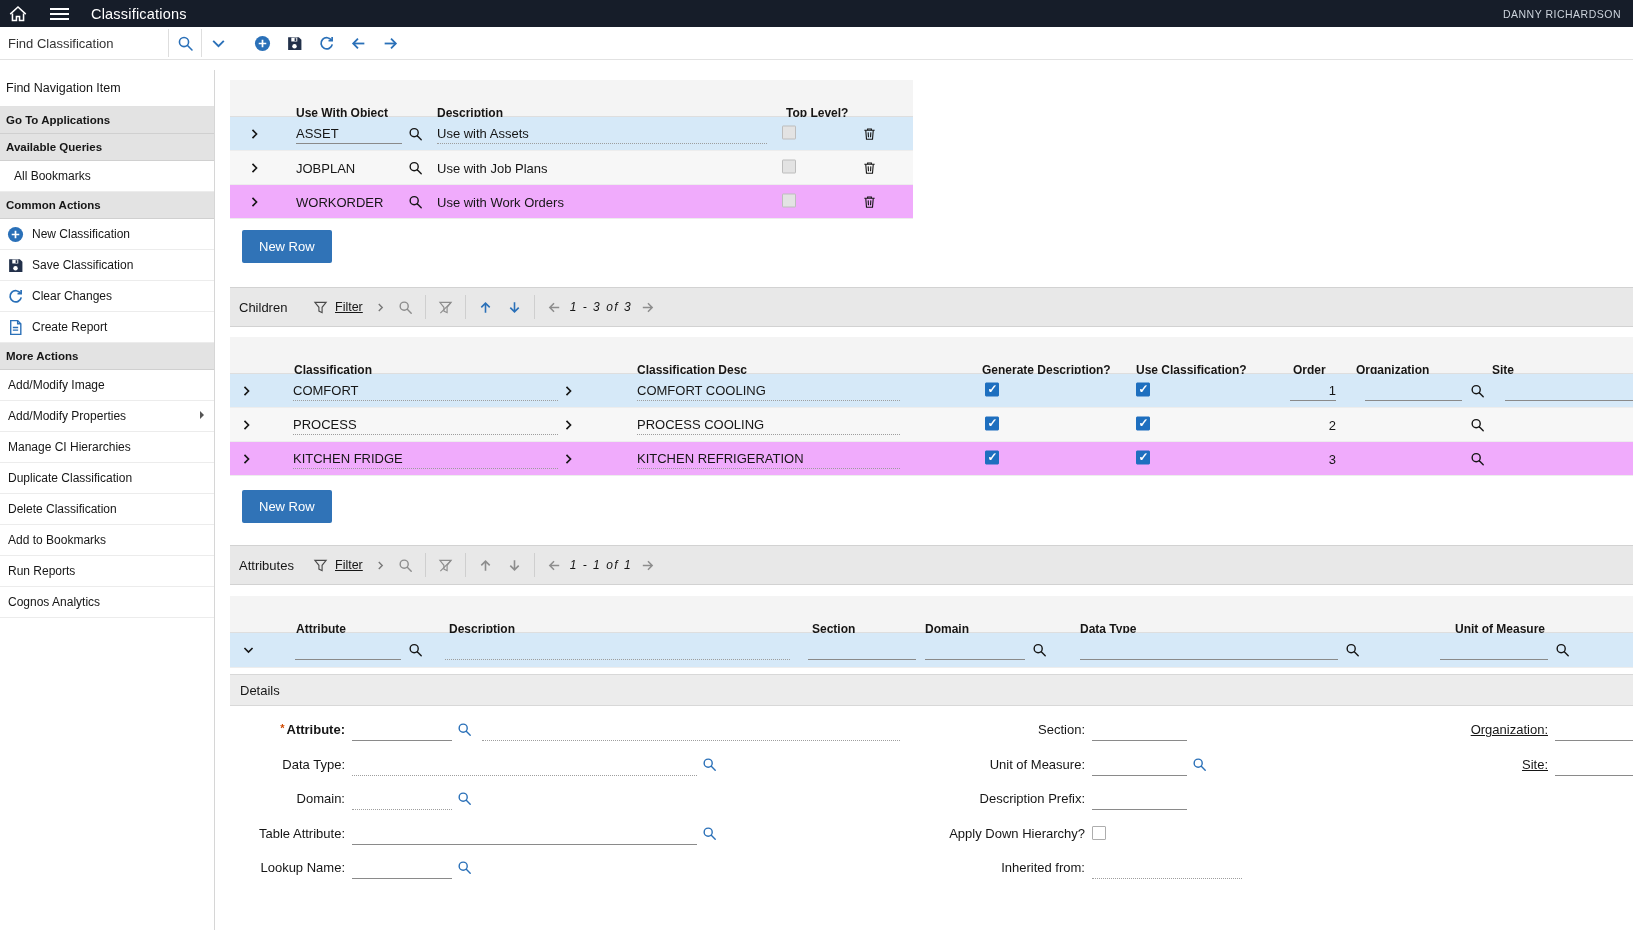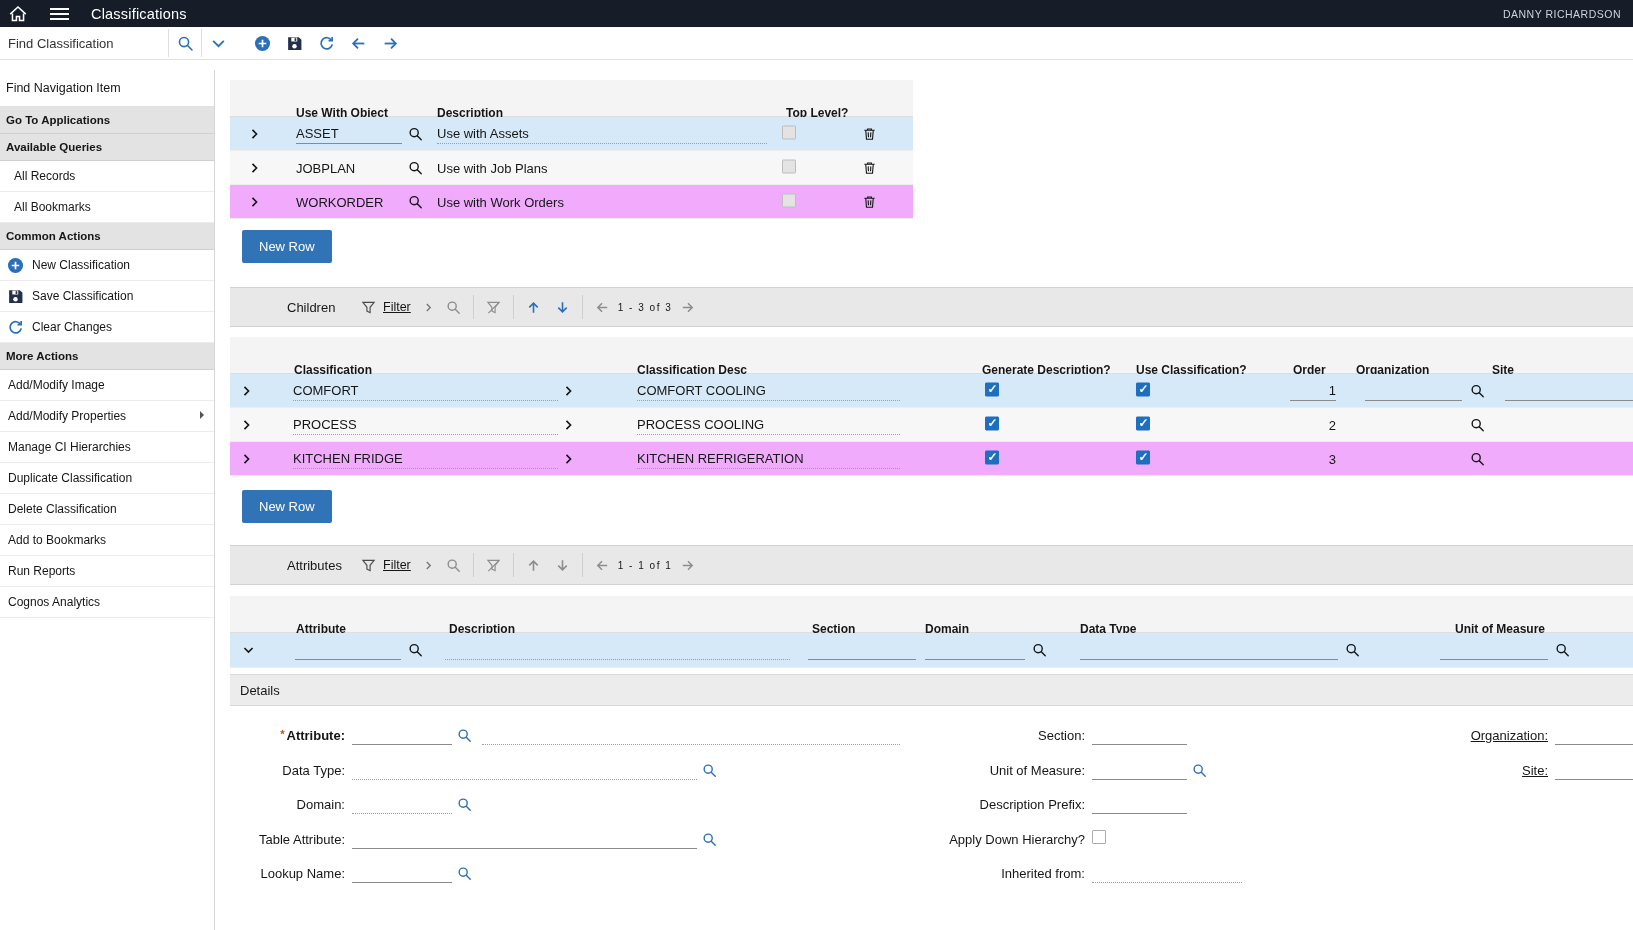--- a/index.html
+++ b/index.html
@@ -59,37 +59,37 @@
 
   .cbx { width:14px; height:14px; border:1px solid #adadad; background:#fff; display:inline-block; position:relative; border-radius:1px; cursor:pointer; }
   .cbx.disabled { background:#e3e3e3; border-color:#bdbdbd; }
   .cbx.checked { background:#1e6fbf; border-color:#1e6fbf; }
   .cbx.checked::after { content:"✓"; color:#fff; position:absolute; left:1.5px; top:-2px; font-size:12px; font-weight:bold; }
 
   .uw-table { position:absolute; left:15px; top:10px; width:683px; }
   .new-row-btn { position:absolute; left:27px; background:#3073b7; color:#fff; font-size:13px; border:none; padding:9px 17px; border-radius:2px; cursor:pointer; font-family:inherit; }
 
   
-  .bar { position:absolute; left:15px; right:0; height:40px; background:#e8e8e8; border-top:1px solid #d2d2d2; border-bottom:1px solid #d2d2d2; display:flex; align-items:center;padding-left:48px; }
+  .bar { position:absolute; left:15px; right:0; height:40px; background:#e8e8e8; border-top:1px solid #d2d2d2; border-bottom:1px solid #d2d2d2; display:flex; align-items:center; }
   .bar-title { font-size:13px; margin-left:9px; width:74px; }
   .bicon { display:flex; align-items:center; justify-content:center; cursor:pointer; }
   .bicon svg { width:15px; height:15px; }
   .filter-link { font-size:12.5px; color:#161616; text-decoration:underline; margin-left:7px; cursor:pointer; }
   .chev-sm { margin-left:12px; color:#777; display:flex; }
   .chev-sm svg { width:11px; height:11px; }
   .bar-sep { width:1px; height:24px; background:#cfcfcf; margin:0 12px; }
   .ml12 { margin-left:12px; } .ml14 { margin-left:14px; }
-  .bar-range { font-size:10px; letter-spacing:1.5px; margin:0 8px; color:#161616; }
+  .bar-range { font-size:12px; letter-spacing:1.5px; margin:0 8px; color:#161616;font-style:italic; }
 
   .ch-table { position:absolute; left:15px; right:0; top:267px; }
   .at-table { position:absolute; left:15px; right:0; top:526px; }
 
   
   .details-bar { position:absolute; left:15px; right:0; top:604px; height:32px; background:#ececec; border:1px solid #d8d8d8; border-left:none; border-right:none; display:flex; align-items:center; padding-left:10px; font-size:13px; }
-  .form-row { position:absolute; height:26px; display:flex; align-items:center; }
+  .form-row { position:absolute; height:26px; display:flex; }
   .flabel { text-align:right; font-size:13px; color:#161616; white-space:nowrap; flex:none; }
   .c1 .flabel { width:115px; } .c2 .flabel { width:160px; } .c3 .flabel { width:133px;text-decoration:underline; }
   .ffld { height:19px; margin-left:7px; flex:none; }
   .ffld.solid { border-bottom:1px solid #8a8a8a; }
   .ffld.dotted { border-bottom:1px dotted #9e9e9e; }
   .fsearch { margin-left:5px; color:#2a70b8; display:flex; cursor:pointer; }
   .fsearch svg { width:15px; height:15px; }
   .req { color:#d04a02; font-size:11px; margin-right:2px; vertical-align:top; }
   .blbl { font-weight:bold; }
 </style>
@@ -162,23 +162,20 @@
           <path d="M8.5 3.5 13 8l-4.5 4.5"></path>
         </svg>
     </span>
   </div>
 
   <aside class="sidebar">
     <div class="side-find">Find Navigation Item</div>
     <div class="side-header">Go To Applications</div>
     <div class="side-header">Available Queries</div>
     <div class="side-item indent">
-        <span>All Records</span>
-      </div>
-    <div class="side-item indent">
         <span>All Bookmarks</span>
       </div>
     <div class="side-header">Common Actions</div>
     <div class="side-item with-icon">
       <span class="si-icon">
           <svg viewBox="0 0 18 18">
             <circle cx="9" cy="9" r="8" fill="#2a70b8"></circle>
             <path d="M9 5v8M5 9h8" stroke="#fff" stroke-width="1.8"></path>
           </svg>
         </span>
@@ -196,20 +193,30 @@
       <span>Save Classification</span>
     </div>
     <div class="side-item with-icon">
       <span class="si-icon c-blue">
           <svg viewBox="0 0 16 16" fill="none" stroke="currentColor" stroke-width="1.6">
             <path d="M12.8 5.2A5.3 5.3 0 1 0 13.4 8.8"></path>
             <path d="M13.3 1.8v3.4H9.9"></path>
           </svg>
         </span>
       <span>Clear Changes</span>
+    </div>
+    <div class="side-item with-icon">
+      <span class="si-icon c-blue">
+          <svg viewBox="0 0 16 16" fill="none" stroke="currentColor" stroke-width="1.3">
+            <path d="M3.5 1.5H10l3 3v10H3.5z"></path>
+            <path d="M10 1.5v3h3"></path>
+            <path d="M5.5 8h5M5.5 10.5h5"></path>
+          </svg>
+        </span>
+      <span>Create Report</span>
     </div>
     <div class="side-header">More Actions</div>
     <div class="side-item plain">
         <span>Add/Modify Image</span>
       </div>
     <div class="side-item plain">
       <span>Add/Modify Properties</span>
       <span class="si-sub"><svg viewBox="0 0 10 10">
             <path d="M3 1l4 4-4 4z" fill="#555"></path>
           </svg></span>

